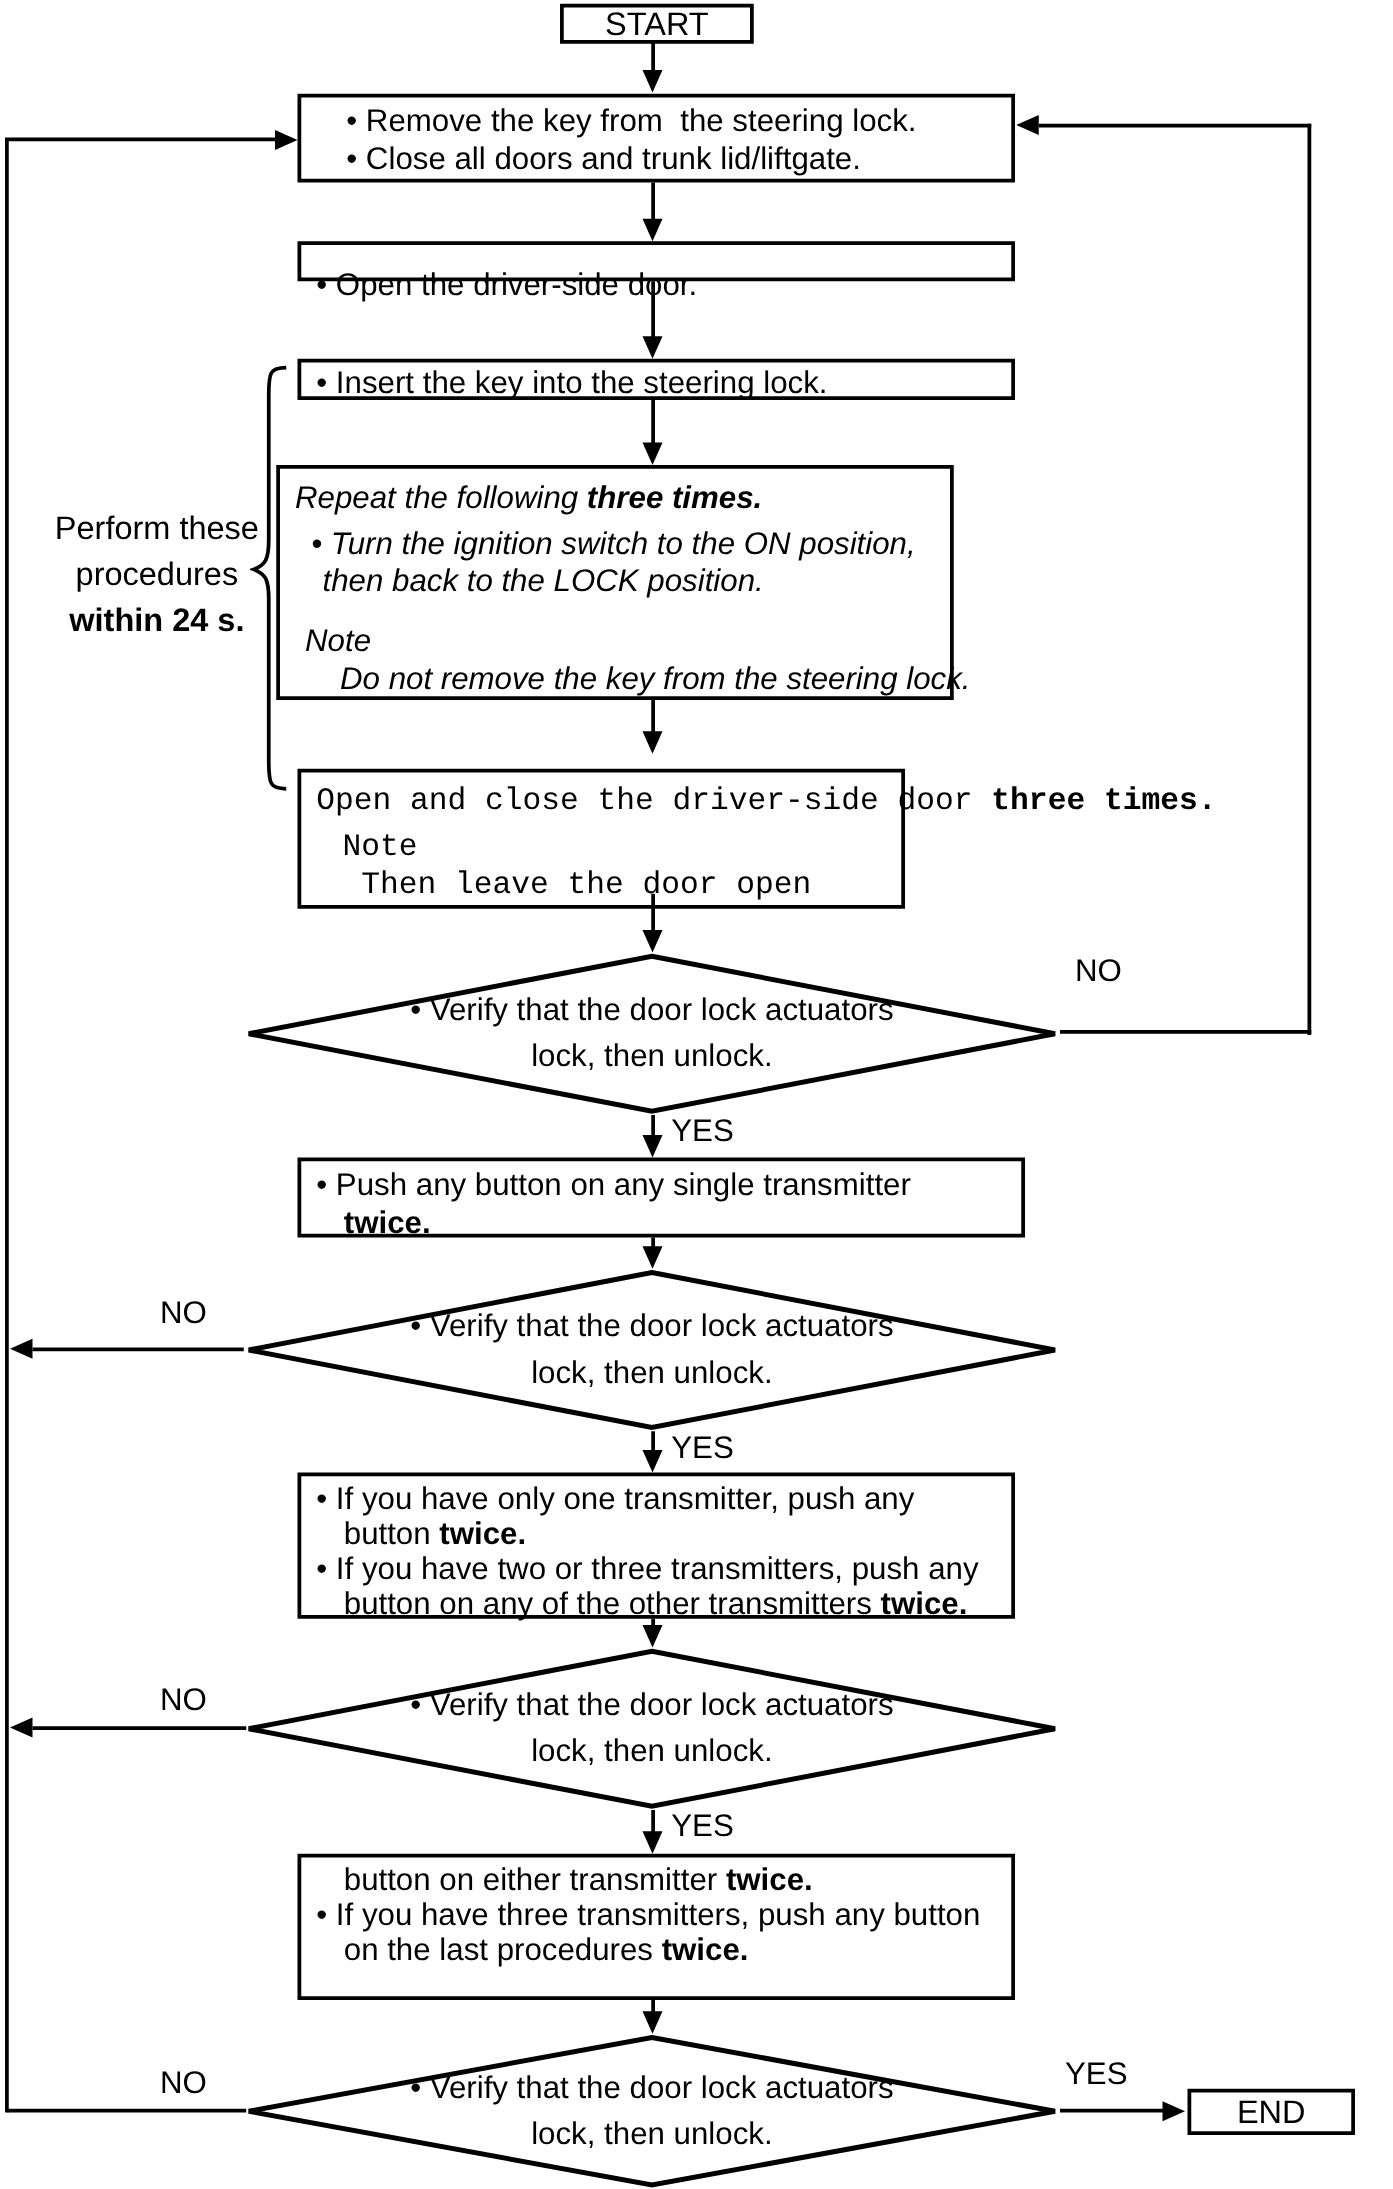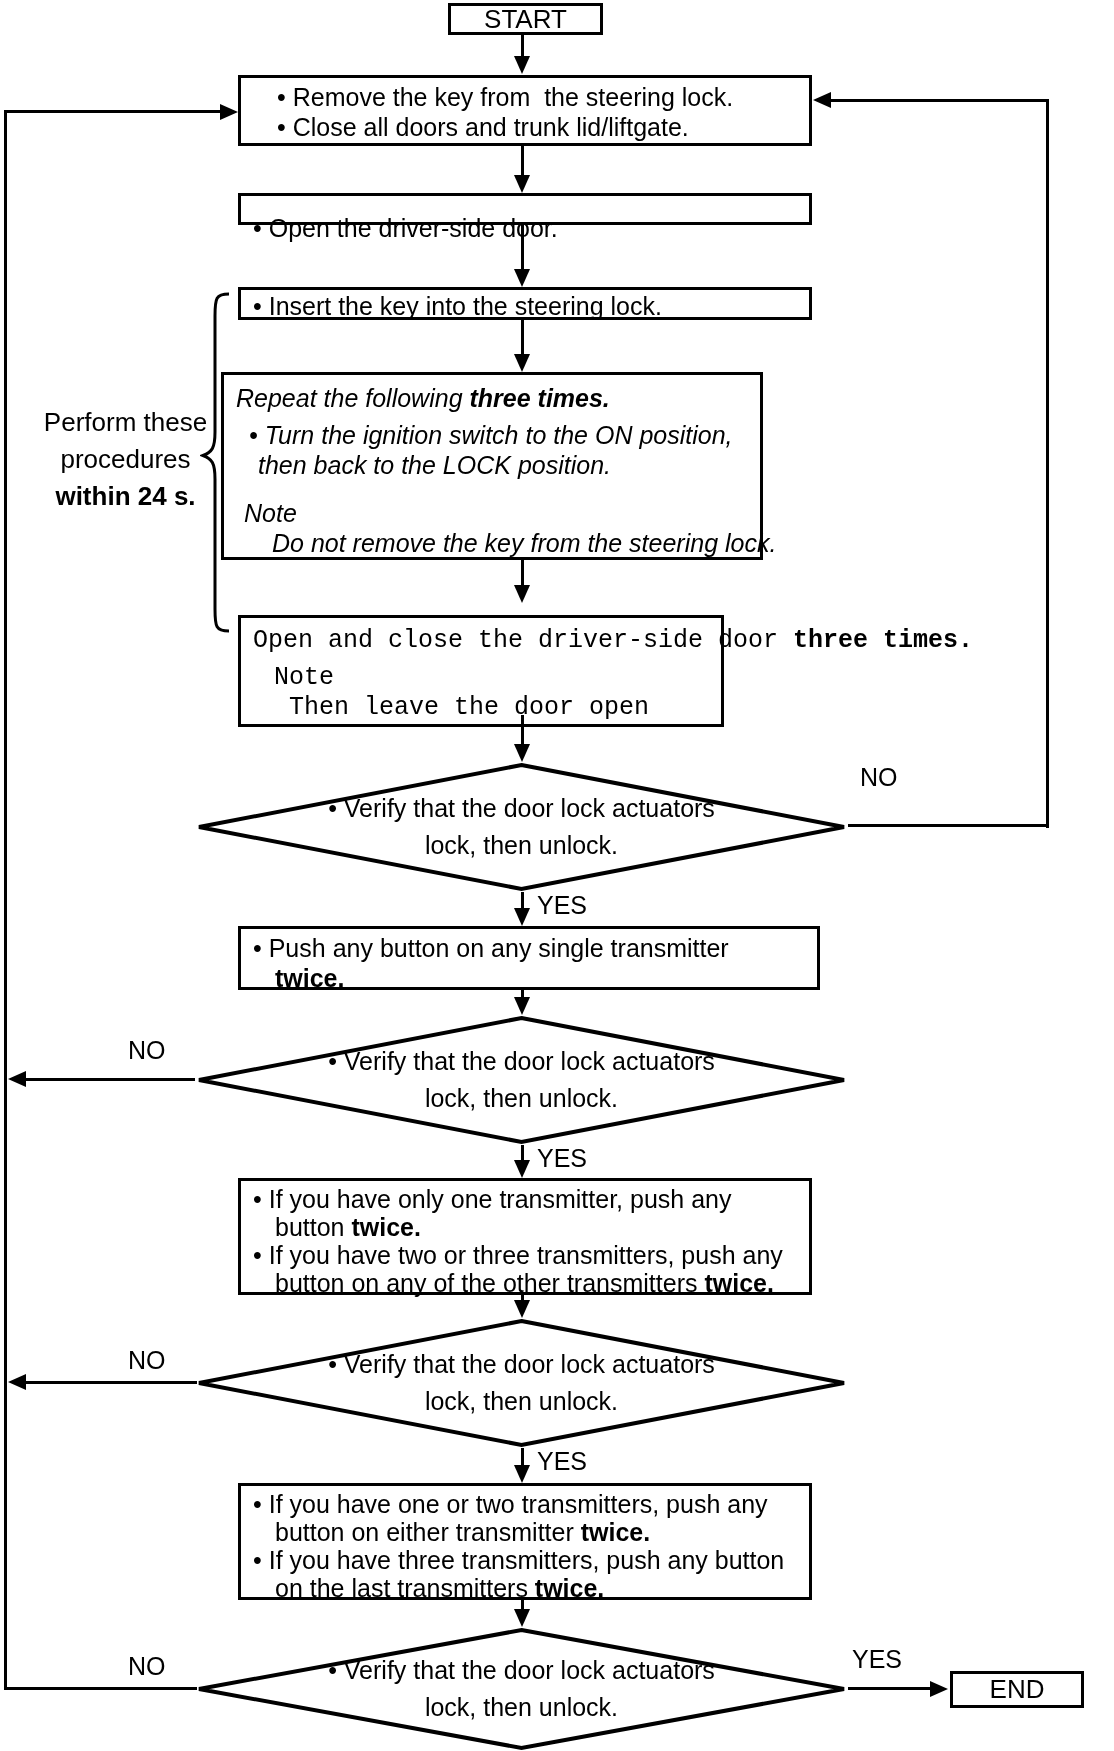--- a/index.html
+++ b/index.html
@@ -71,24 +71,23 @@
     </div>
 
   <div class="box" style="left:238px;top:1178px;width:574px;height:117px;line-height:28px;">
       <div class="ln"><span>• If you have only one transmitter, push any</span></div>
       <div class="ln ind1"><span>button </span><span class="b">twice.</span></div>
       <div class="ln"><span>• If you have two or three transmitters, push any</span></div>
       <div class="ln ind1"><span>button on any of the other transmitters </span><span class="b">twice.</span></div>
     </div>
 
   <div class="box" style="left:238px;top:1483px;width:574px;height:117px;line-height:28px;">
-      <div class="ln"><span>• If you have one or two transmitters, push any</span></div>
       <div class="ln ind1"><span>button on either transmitter </span><span class="b">twice.</span></div>
       <div class="ln"><span>• If you have three transmitters, push any button</span></div>
-      <div class="ln ind1"><span>on the last transmitters </span><span class="b">twice.</span></div>
+      <div class="ln ind1"><span>on the last procedures </span><span class="b">twice.</span></div>
     </div>
 
   <div class="dm" style="left:195px;top:762px;width:653px;height:130px;">
     <svg width="653" height="130" viewBox="0 0 653 130">
       <polygon points="326.5,3 649,65 326.5,127 4,65" fill="#ffffff" stroke="#000000" stroke-width="4"></polygon>
     </svg>
     <div class="dmtext">
       <div>• Verify that the door lock actuators</div>
       <div>lock, then unlock.</div>
     </div>

